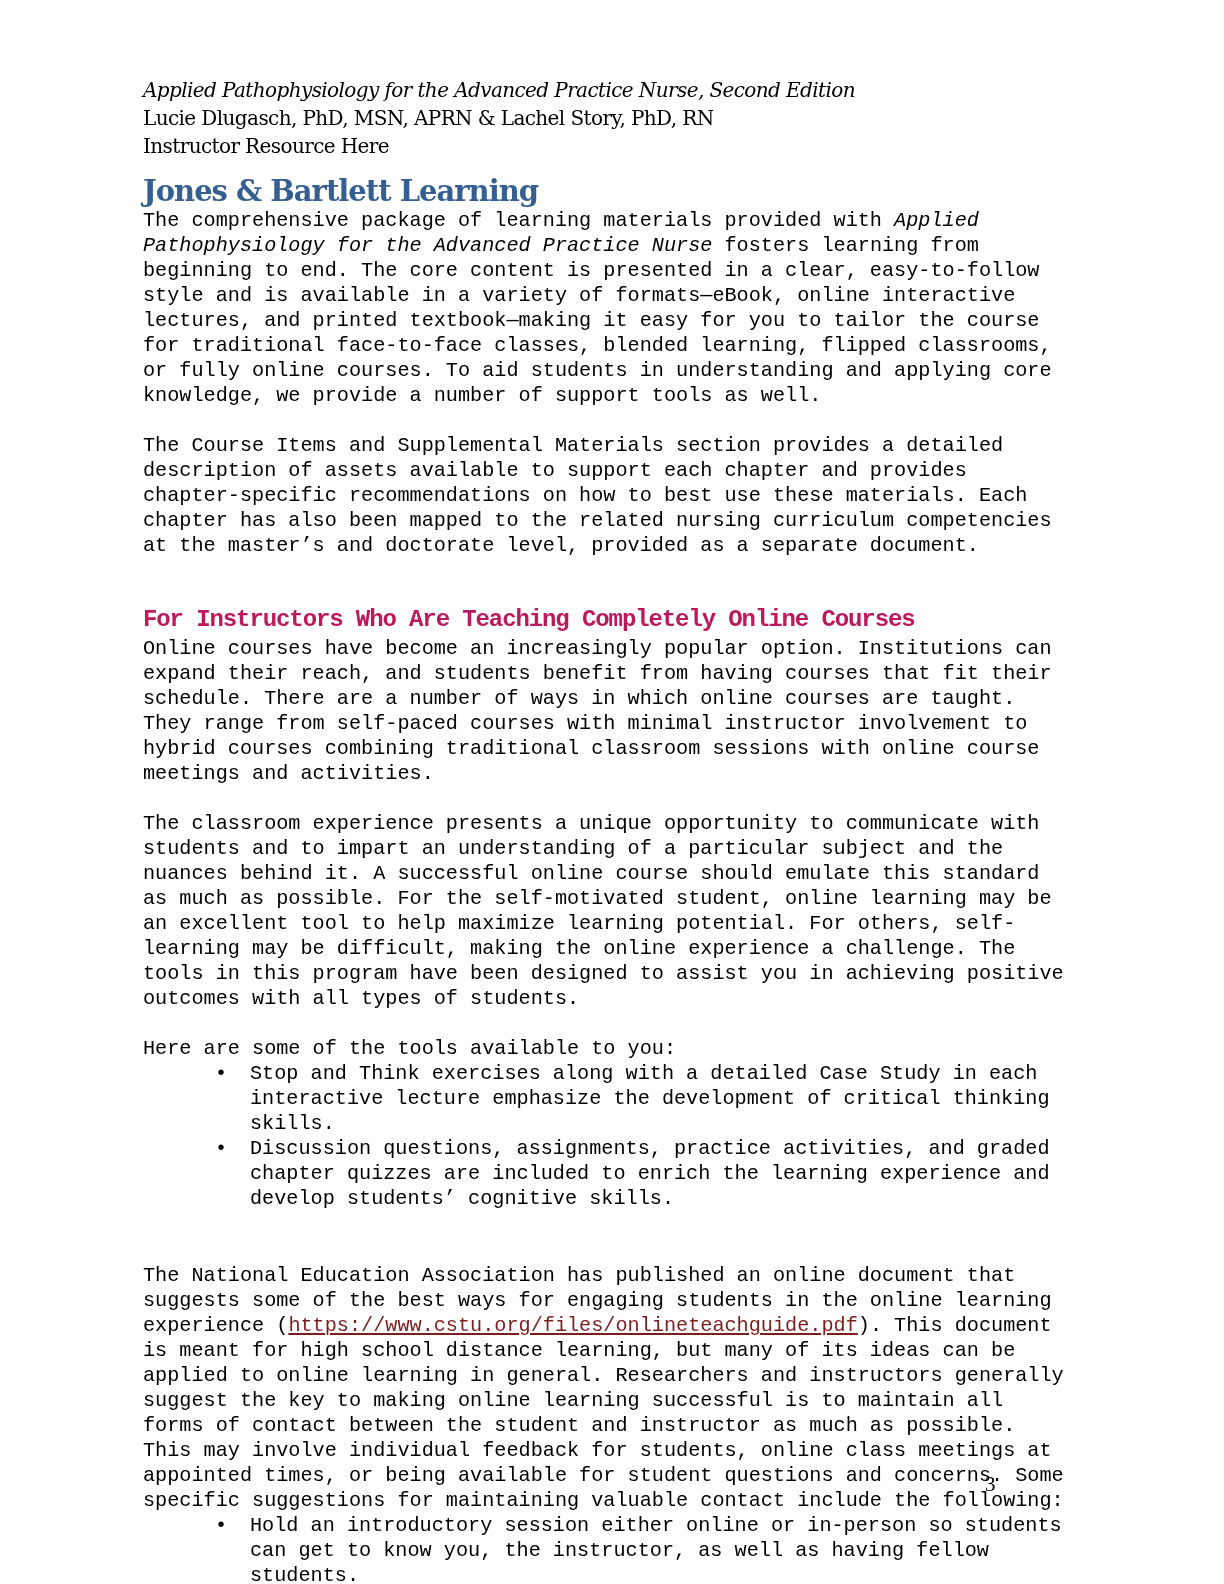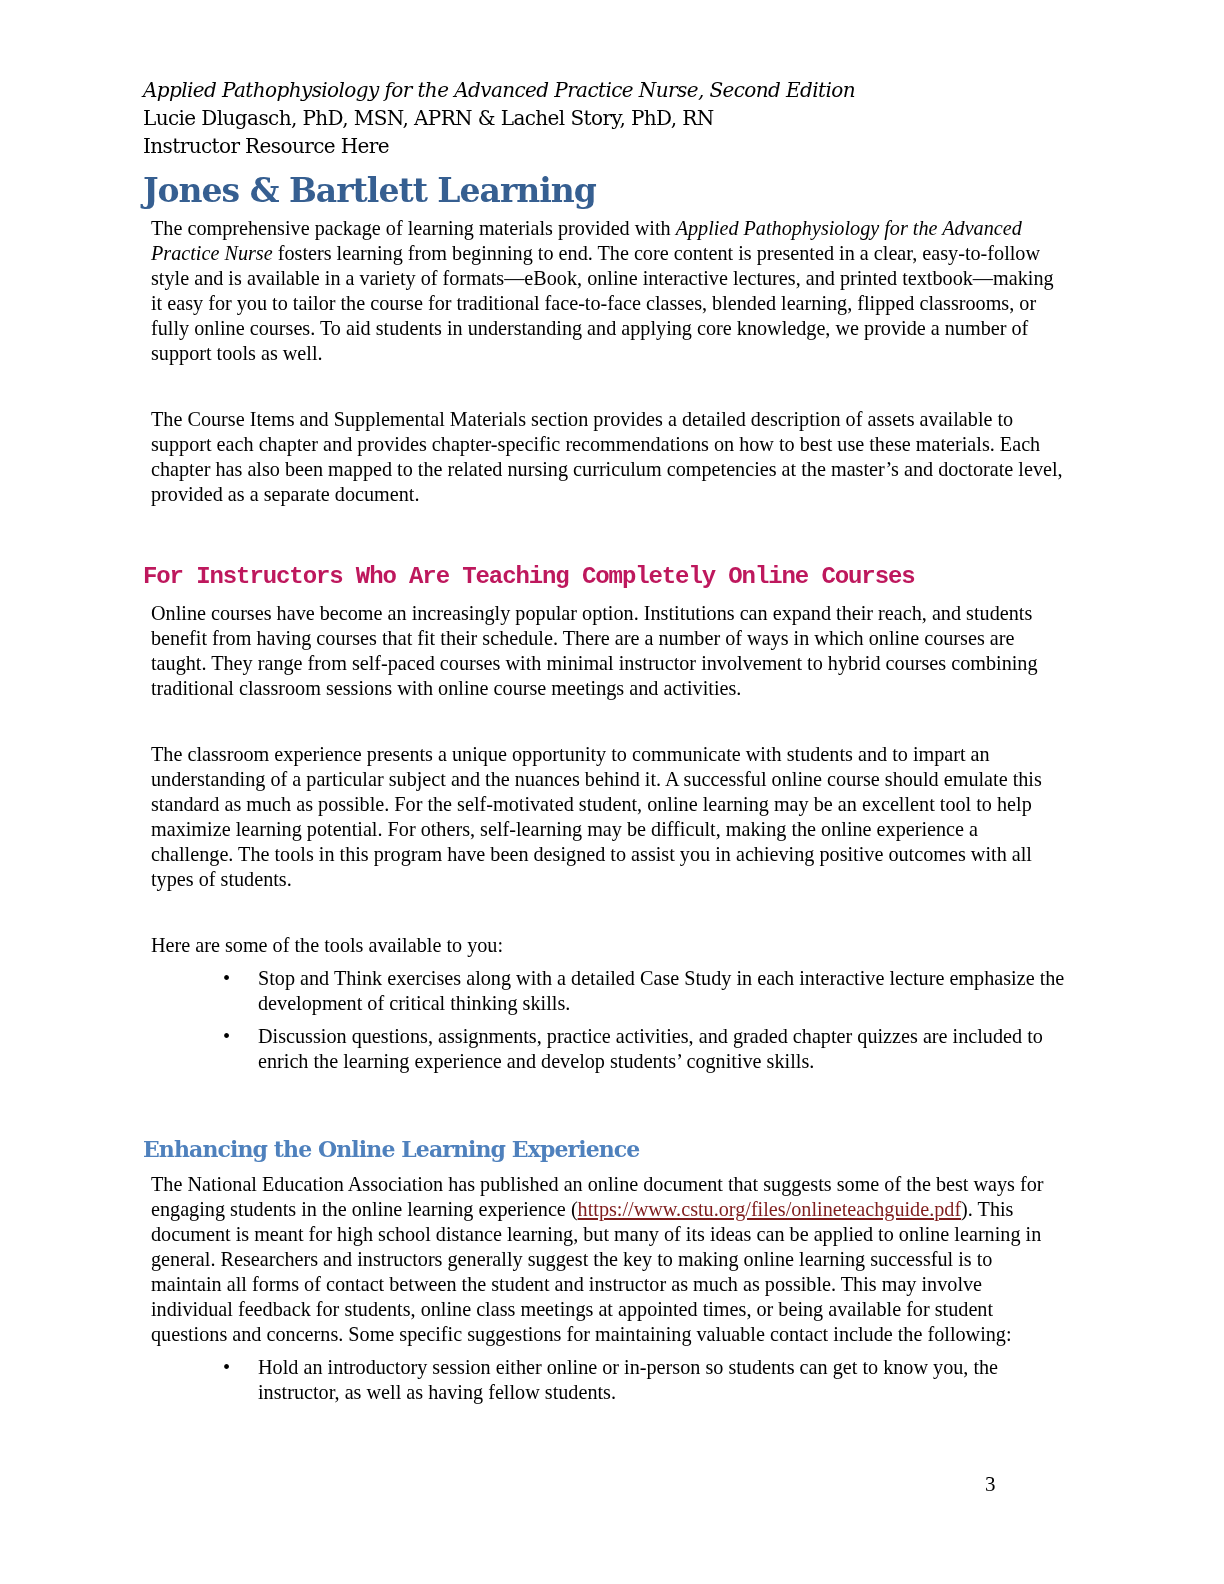--- a/index.html
+++ b/index.html
@@ -1,23 +1,23 @@
 <!DOCTYPE html>
 <html><head>
   <meta charset="utf-8">
   <style>
     html, body { margin: 0; padding: 0; background: #ffffff; }
     body { width: 1224px; height: 1584px; position: relative; overflow: hidden; color: #000; }
     .page { position: absolute; left: 143px; top: 76px; width: 930px; }
     .hdr { font-family: "DejaVu Serif", serif; font-size: 20px; line-height: 28px; color: #000; letter-spacing: -0.6px; }
     .hdr.italic { font-style: italic; }
-    .h1 { font-family: "DejaVu Serif", serif; font-weight: bold; font-size: 33px; line-height: 34px; color: #365F91; letter-spacing: -1px; margin: 0; }
+    .h1 { font-family: "DejaVu Serif", serif; font-weight: bold; font-size: 29px; line-height: 34px; color: #365F91; letter-spacing: -1px; margin: 0; }
     .h2 { font-family: Liberation Mono, monospace; font-weight: bold; font-size: 24px; line-height: 32px; color: #be185d; letter-spacing: -1.1px; margin: 0; }
     .h3 { font-family: "DejaVu Serif", serif; font-weight: bold; font-size: 22px; line-height: 30px; color: #4F81BD; letter-spacing: -0.9px; margin: 0; }
-    p, li { font-family: Liberation Serif, serif; font-size: 20.2px; line-height: 25px; margin: 8px; color: #000; }
+    p, li { font-family: Liberation Mono, monospace; font-size: 20.2px; line-height: 25px; margin: 0; color: #000; }
     .gap { height: 25px; }
     ul { list-style: none; margin: 0; padding: 0 0 0 107px; }
     li { position: relative; }
     li .bullet { position: absolute; left: -35px; top: 0; }
     a { color: #7f1d1d; text-decoration: underline; }
     .pagenum { position: absolute; left: 985px; top: 1472px; font-family: "Liberation Serif", serif; font-size: 21px; color: #000; }
   </style>
 </head>
 <body>
 
@@ -38,20 +38,19 @@
   <div class="gap"></div>
   <p>The classroom experience presents a unique opportunity to communicate with students and to impart an understanding of a particular subject and the nuances behind it. A successful online course should emulate this standard as much as possible. For the self-motivated student, online learning may be an excellent tool to help maximize learning potential. For others, self-learning may be difficult, making the online experience a challenge. The tools in this program have been designed to assist you in achieving positive outcomes with all types of students.</p>
   <div class="gap"></div>
   <p>Here are some of the tools available to you:</p>
   <ul>
     <li><span class="bullet">•</span><span>Stop and Think exercises along with a detailed Case Study in each interactive lecture emphasize the development of critical thinking skills.</span></li>
     <li><span class="bullet">•</span><span>Discussion questions, assignments, practice activities, and graded chapter quizzes are included to enrich the learning experience and develop students’ cognitive skills.</span></li>
   </ul>
 
   <div style="height:52px"></div>
-  <h3 class="h3">Enhancing the Online Learning Experience</h3>
   <p><span>The National Education Association has published an online document that suggests some of the best ways for engaging students in the online learning experience (</span><a>https://www.cstu.org/files/onlineteachguide.pdf</a><span>). This document is meant for high school distance learning, but many of its ideas can be applied to online learning in general. Researchers and instructors generally suggest the key to making online learning successful is to maintain all forms of contact between the student and instructor as much as possible. This may involve individual feedback for students, online class meetings at appointed times, or being available for student questions and concerns. Some specific suggestions for maintaining valuable contact include the following:</span></p>
   <ul>
     <li><span class="bullet">•</span><span>Hold an introductory session either online or in-person so students can get to know you, the instructor, as well as having fellow students.</span></li>
   </ul>
 </div>
 
 <div class="pagenum">3</div>
 
 </body></html>

